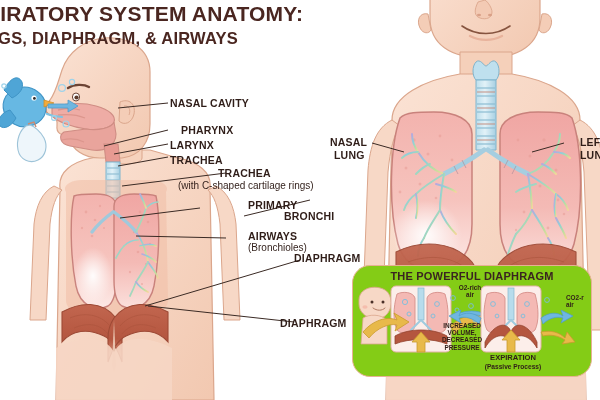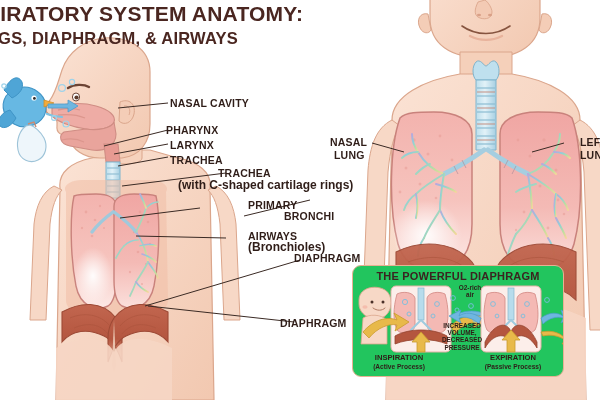--- a/index.html
+++ b/index.html
@@ -19,26 +19,26 @@
   #title-line2{
     font-size:16.5px;font-weight:bold;color:#4a2620;letter-spacing:.2px;
     line-height:20px;white-space:nowrap;margin-top:2px;
   }
 
   
   .lbl{
     font-size:10.5px;font-weight:bold;color:#2f1d18;letter-spacing:.2px;
     line-height:11.5px;white-space:nowrap;
   }
-  .lbl.sm{font-size:12px;font-weight:bold;letter-spacing:0;}
+  .lbl.sm{font-size:10px;font-weight:normal;letter-spacing:0;}
 
   
   #diaphragm-panel{
-    left:352px;top:265px;width:212px;height:112px;
-    background:#22c55e;border:1.6px solid #e7b193;border-radius:9px;
+    left:352px;top:265px;width:240px;height:112px;
+    background:#84cc16;border:1.6px solid #e7b193;border-radius:18px;
     box-sizing:border-box;overflow:hidden;
   }
   #panel-title{
     position:absolute;left:0;right:0;top:4px;text-align:center;
     font-size:11px;font-weight:bold;color:#3a2420;letter-spacing:.2px;
   }
   .panel-cap{
     position:absolute;text-align:center;font-size:7.6px;font-weight:bold;color:#2f1d18;
     line-height:8.6px;
   }
@@ -377,21 +377,21 @@
       <path d="M480 300 L455 318"></path>
     </g>
   </svg>
 
   <div class="abs" id="title-block">
     <div id="title-line1">PIRATORY SYSTEM ANATOMY:</div>
     <div id="title-line2">NGS, DIAPHRAGM, &amp; AIRWAYS</div>
   </div>
 
   <div class="abs lbl" style="left:170px;top:98px;text-align:right;">NASAL CAVITY</div>
-  <div class="abs lbl" style="left:166px;top:125px;text-align:center;">PHARYNX</div>
+  <div class="abs lbl" style="left:181px;top:125px;text-align:center;">PHARYNX</div>
   <div class="abs lbl" style="left:170px;top:140px;">LARYNX</div>
   <div class="abs lbl" style="left:170px;top:155px;">TRACHEA</div>
 
   <div class="abs lbl" style="left:218px;top:168px;">TRACHEA</div>
   <div class="abs lbl sm" style="left:178px;top:180px;">(with C-shaped cartilage rings)</div>
 
   <div class="abs lbl" style="left:248px;top:200px;">PRIMARY</div>
   <div class="abs lbl" style="left:248px;top:211px;margin-left:36px;">BRONCHI</div>
 
   <div class="abs lbl" style="left:248px;top:231px;">AIRWAYS</div>
@@ -482,24 +482,20 @@
       <div>air</div>
     </div>
 
     <div class="tiny" style="left:86px;top:56px;width:46px;">
       <div>INCREASED</div>
       <div>VOLUME,</div>
       <div>DECREASED</div>
       <div>PRESSURE</div>
     </div>
 
-    <div class="panel-cap" style="left:6px;top:88px;width:80px;">
-      <div>INSPIRATION</div>
-      <div class="sub">(Active Process)</div>
-    </div>
     <div class="panel-cap" style="left:118px;top:88px;width:84px;">
       <div>EXPIRATION</div>
       <div class="sub">(Passive Process)</div>
     </div>
   </div>
 
 
 </div>
 
 </body></html>

